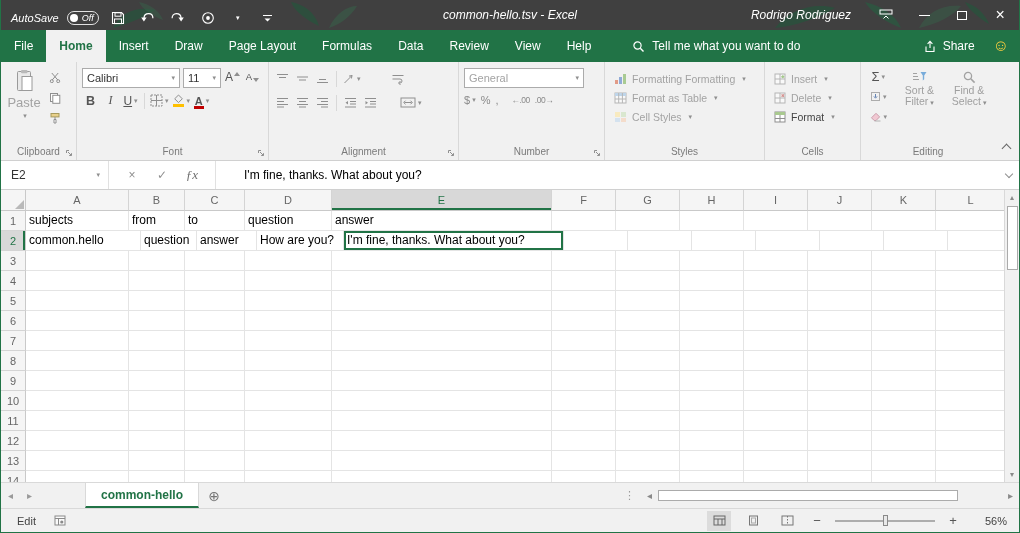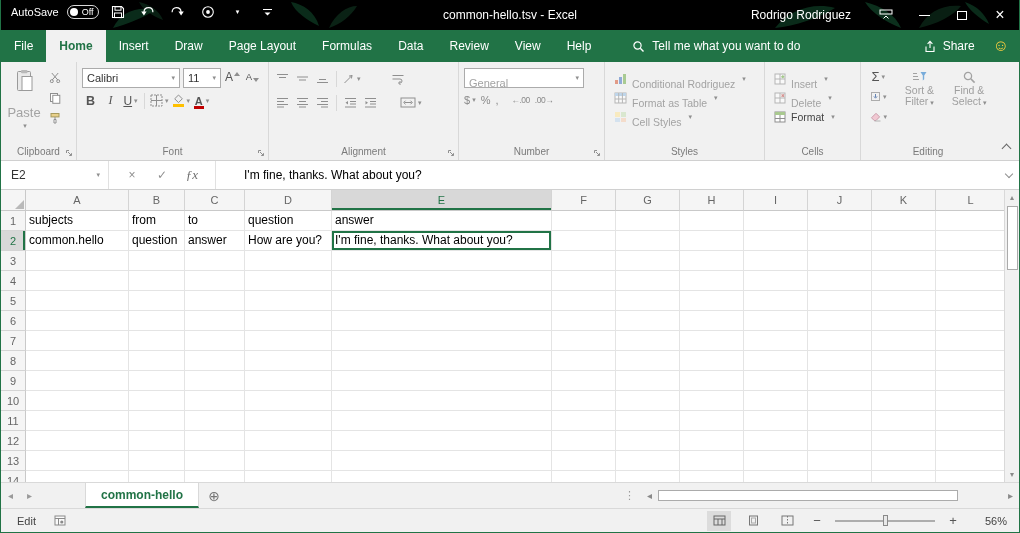--- a/index.html
+++ b/index.html
@@ -1,19 +1,19 @@
 <!DOCTYPE html>
 <html><head>
 <meta charset="utf-8">
 <style>
 *{box-sizing:border-box;margin:0;padding:0;font-family:"Liberation Sans","DejaVu Sans",sans-serif;}
 html,body{width:1020px;height:533px;overflow:hidden;background:#fff;}
 .app{width:1020px;height:533px;display:flex;flex-direction:column;position:relative;border-left:1px solid #217346;border-right:1px solid #217346;border-bottom:1px solid #217346;background:#fff;overflow:hidden;}
 
-.titlebar{flex:0 0 30px;background:#000000;color:#fff;display:flex;align-items:flex-start;position:relative;overflow:hidden;}
+.titlebar{flex:0 0 30px;background:#404040;color:#fff;display:flex;align-items:flex-end;position:relative;overflow:hidden;font-style:italic;}
 .deco{position:absolute;top:0;pointer-events:none;opacity:.45;}
 .tb-left{display:flex;align-items:center;gap:8px;padding-left:10px;z-index:2;}
 .autosave-lbl{font-size:11px;}
 .as-pill{display:flex;align-items:center;gap:4px;border:1px solid rgba(255,255,255,.85);border-radius:8px;height:14px;padding:0 4px 0 2px;cursor:pointer;}
 .as-dot{width:8px;height:8px;border-radius:50%;background:#fff;}
 .as-state{font-size:9px;color:#fff;}
 .tb-btn{width:22px;height:24px;display:flex;align-items:center;justify-content:center;cursor:pointer;}
 .tb-title{position:absolute;left:0;right:0;top:0;height:30px;line-height:30px;text-align:center;font-size:12px;z-index:1;}
 .tb-right{margin-left:auto;display:flex;align-items:center;z-index:2;}
 .tb-user{font-size:12px;margin-right:16px;}
@@ -31,21 +31,21 @@
 .tr-spacer{flex:1;}
 .share{display:flex;align-items:center;gap:6px;font-size:12px;margin-right:18px;cursor:pointer;}
 .smiley{color:#ffd13f;font-size:16px;line-height:32px;margin-right:10px;cursor:pointer;}
 
 .ribbon{flex:0 0 99px;background:#f1f1f1;display:flex;position:relative;border-bottom:1px solid #d0d0d0;}
 .rgroup{position:relative;border-right:1px solid #d8d8d8;display:flex;flex-direction:column;padding:3px 3px 0;}
 .rg-c{flex:1;}
 .rg-l{height:15px;font-size:10px;color:#7a7a7a;text-align:center;line-height:13px;}
 .launcher{position:absolute;right:3px;bottom:3px;cursor:pointer;}
 .rlab{font-size:13px;color:#666;}
-.dis{color:#a3a3a3!important;margin-top:10px;}
+.dis{color:#a3a3a3!important;}
 .chev{font-size:7px;color:#8f8f8f;margin-left:2px;}
 .rbtn{min-width:17px;height:17px;display:flex;align-items:center;justify-content:center;font-size:12px;color:#666;cursor:pointer;}
 .paste{width:40px;display:flex;flex-direction:column;align-items:center;justify-content:flex-start;gap:2px;padding-top:4px;cursor:pointer;}
 .clipmini{display:flex;flex-direction:column;gap:3px;padding-top:4px;}
 .combo{background:#fff;border:1px solid #ababab;height:20px;display:flex;align-items:center;justify-content:space-between;padding:0 4px;font-size:11px;color:#333;cursor:pointer;}
 .fr1{display:flex;gap:3px;margin:3px 2px 4px;}
 .fr2{display:flex;align-items:center;gap:3px;margin:0 2px;}
 .bigA{font-size:12px;color:#555;}
 .smallA{font-size:9.5px;color:#555;}
 .tri{width:0;height:0;border-left:3px solid transparent;border-right:3px solid transparent;display:inline-block;margin-left:1px;}
@@ -432,21 +432,21 @@
     </div>
 
     <div class="rgroup" style="width:160px">
       <div class="rg-c" style="padding-top:4px">
         <div class="style-row">
           <svg width="13" height="12" viewBox="0 0 13 12" opacity=".55">
               <rect x="1" y="7" width="3" height="4" fill="#d65532"></rect>
               <rect x="5" y="4" width="3" height="7" fill="#4472c4"></rect>
               <rect x="9" y="1" width="3" height="10" fill="#70ad47"></rect>
             </svg>
-          <span class="dis">Conditional Rodriguez</span>
+          <span class="dis">Formatting Formatting</span>
             <span class="chev">▾</span>
         </div>
         <div class="style-row">
           <svg width="13" height="12" viewBox="0 0 13 12" opacity=".6">
               <rect x="1" y="1" width="11" height="10" fill="#fff" stroke="#8f8f8f"></rect>
               <rect x="1" y="1" width="11" height="3" fill="#9dc3e6"></rect>
               <path d="M4.7 1v10M8.4 1v10M1 7h11" stroke="#8f8f8f"></path>
             </svg>
           <span class="dis">Format as Table</span>
             <span class="chev">▾</span>
@@ -592,21 +592,21 @@
           <div class="cell" style="width: 64px;"></div>
           <div class="cell" style="width: 64px;"></div>
           <div class="cell" style="width: 64px;"></div>
           <div class="cell" style="width: 64px;"></div>
           <div class="cell" style="width: 64px;"></div>
           <div class="cell" style="width: 64px;"></div>
           <div class="cell" style="width: 70px;"></div>
         </div>
         <div class="grow">
           <div class="row-h sel">2</div>
-          <div class="cell" style="width: 103px;">common.hello</div>
+          <div class="cell" style="width: 115px;">common.hello</div>
           <div class="cell" style="width: 56px;">question</div>
           <div class="cell" style="width: 60px;">answer</div>
           <div class="cell" style="width: 87px;">How are you?</div>
           <div class="cell active" style="width: 220px;">I'm fine, thanks. What about you?</div>
           <div class="cell" style="width: 64px;"></div>
           <div class="cell" style="width: 64px;"></div>
           <div class="cell" style="width: 64px;"></div>
           <div class="cell" style="width: 64px;"></div>
           <div class="cell" style="width: 64px;"></div>
           <div class="cell" style="width: 64px;"></div>

